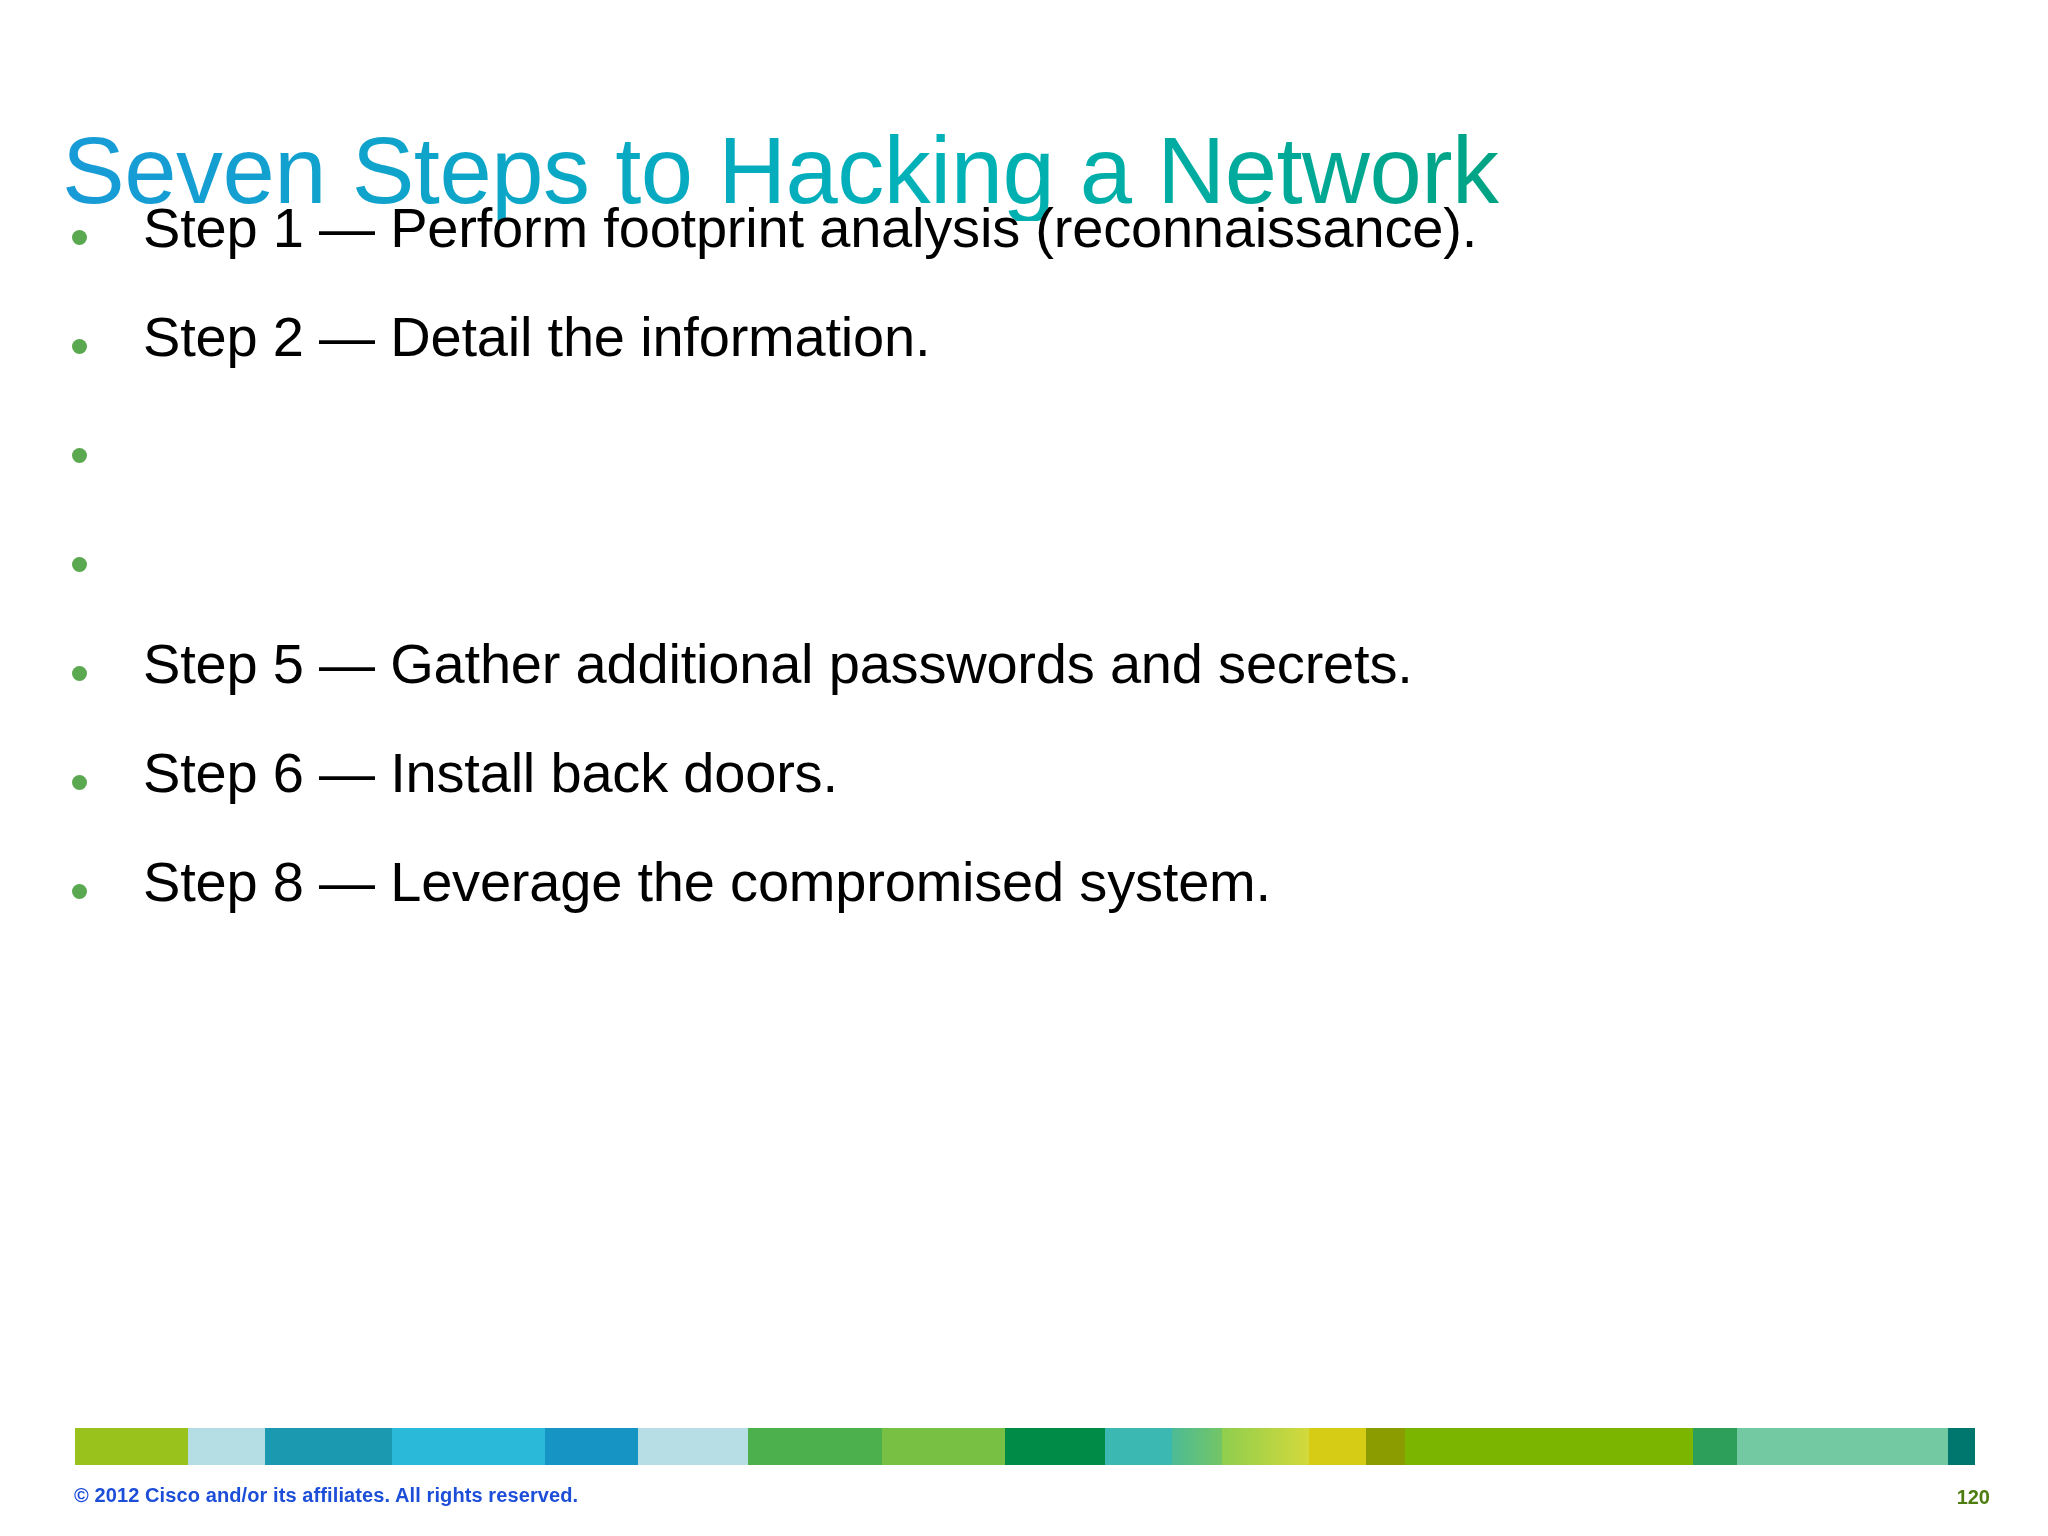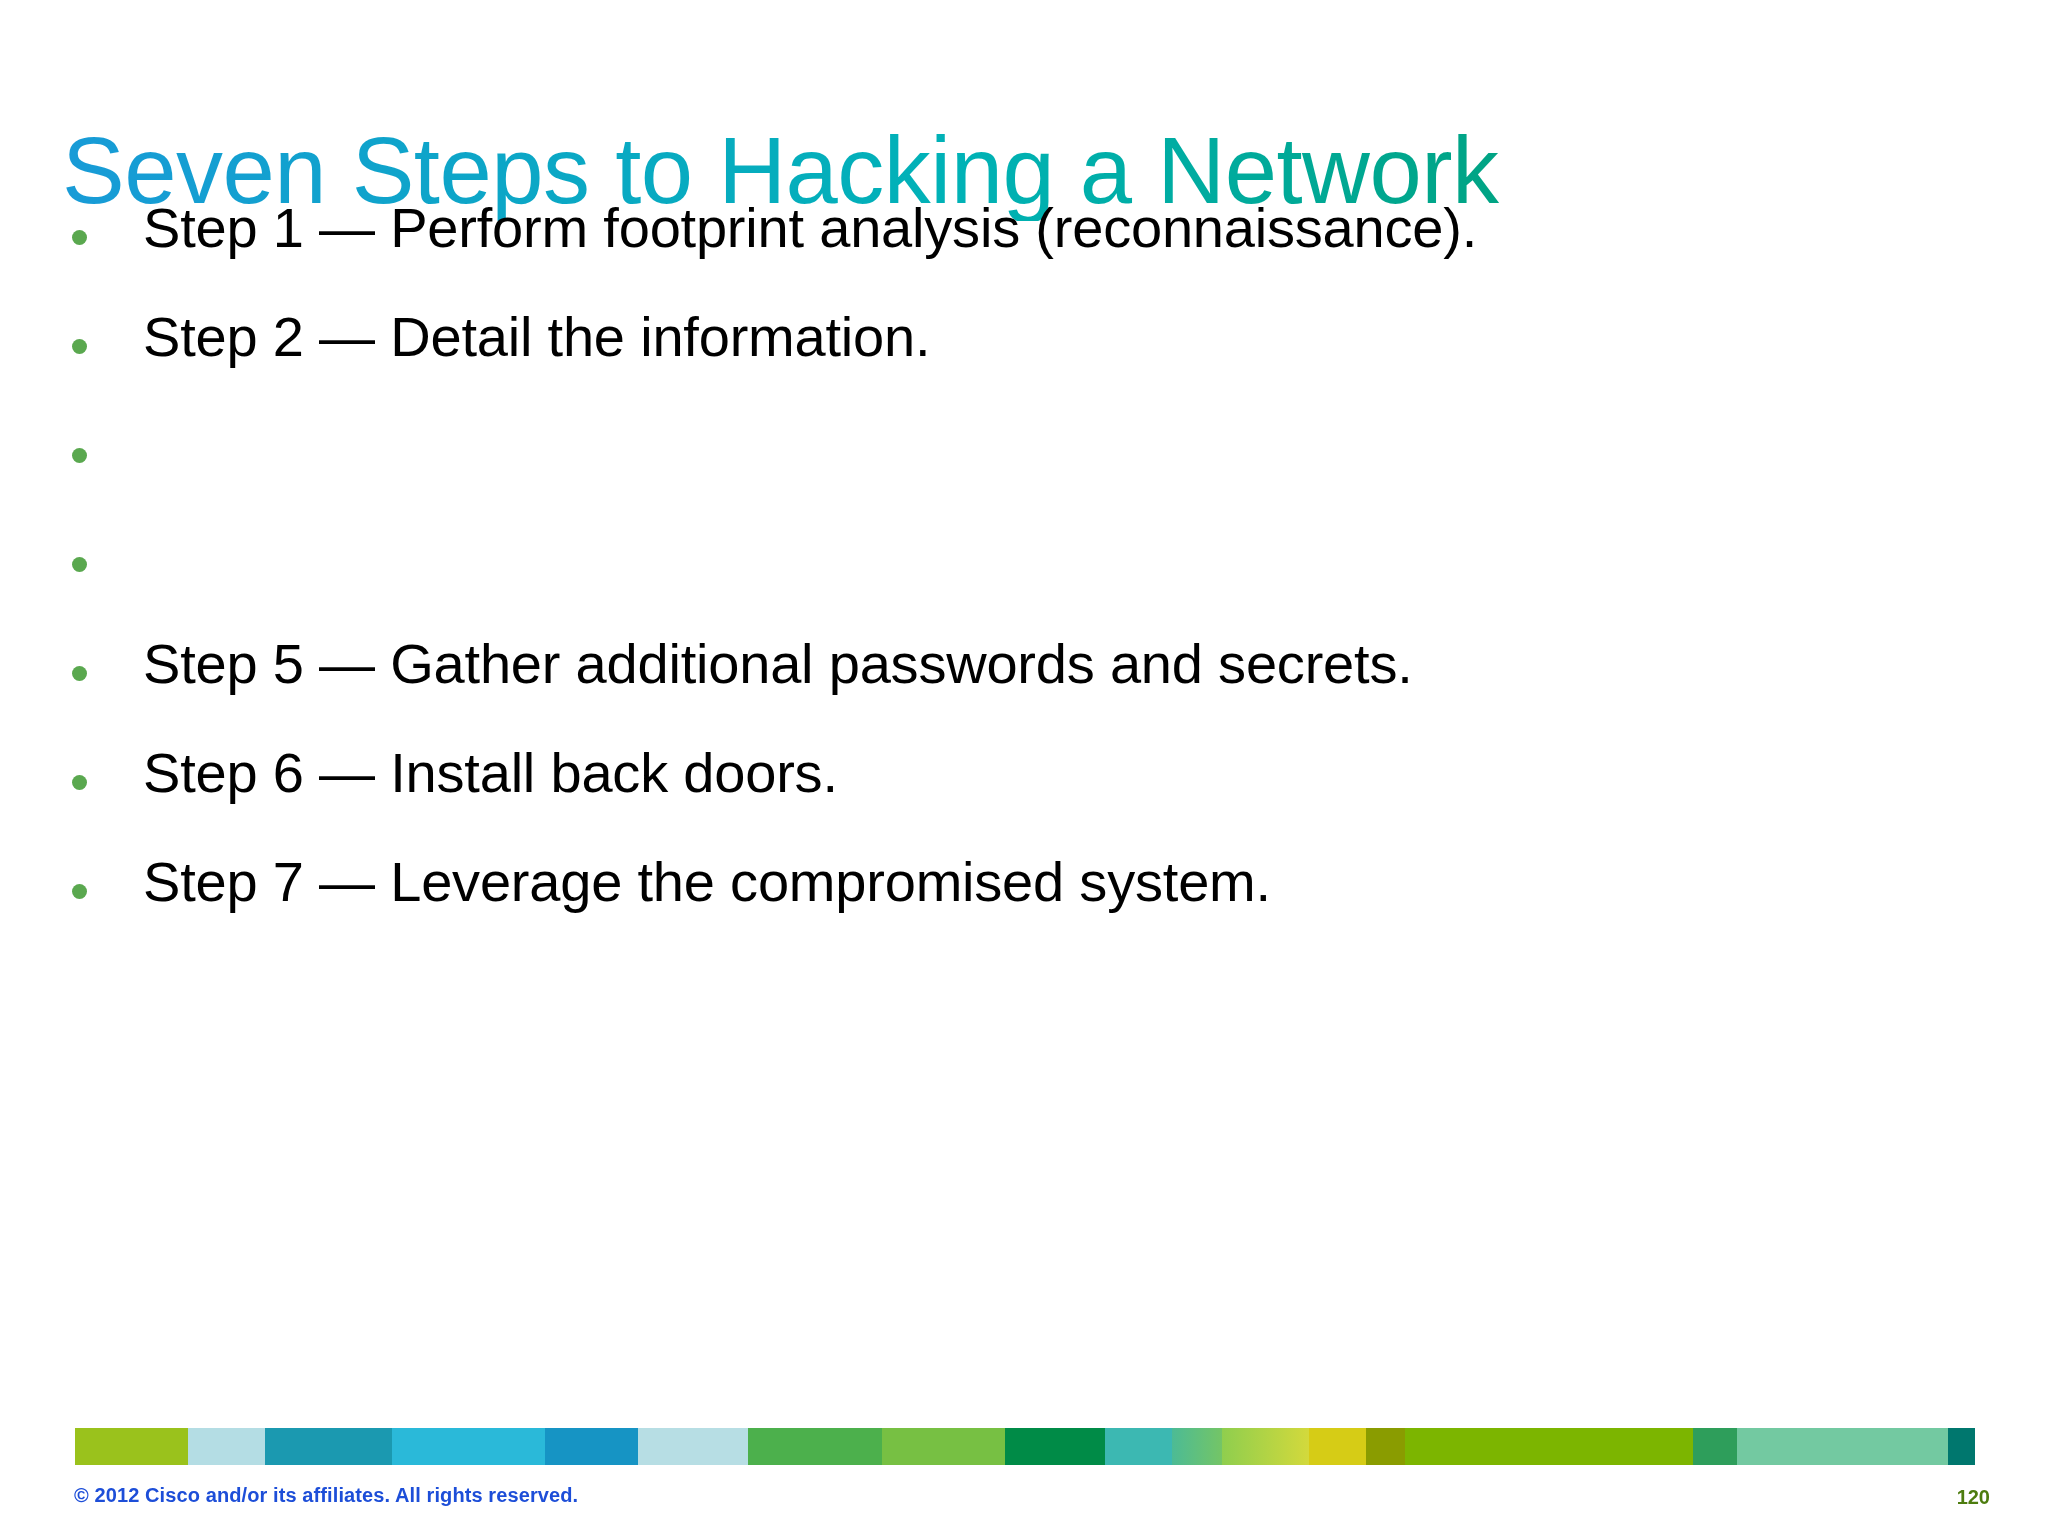--- a/index.html
+++ b/index.html
@@ -139,21 +139,21 @@
     <li class="bullet-row">
       <span class="bullet-dot" style="background: rgb(90, 168, 79);"></span>
       <span class="bullet-text">Step 5 — Gather additional passwords and secrets.</span>
     </li>
     <li class="bullet-row">
       <span class="bullet-dot" style="background: rgb(90, 168, 79);"></span>
       <span class="bullet-text">Step 6 — Install back doors.</span>
     </li>
     <li class="bullet-row">
       <span class="bullet-dot" style="background: rgb(90, 168, 79);"></span>
-      <span class="bullet-text">Step 7 — Leverage the compromised system.</span>
+      <span class="bullet-text">Step 8 — Leverage the compromised system.</span>
     </li>
   </ul>
 
   <div id="color-bar">
       <div class="bar-seg" style="width: 5.96261%; background: rgb(154, 194, 28);"></div>
       <div class="bar-seg" style="width: 4.04245%; background: rgb(180, 221, 228);"></div>
       <div class="bar-seg" style="width: 6.67004%; background: rgb(27, 153, 176);"></div>
       <div class="bar-seg" style="width: 8.08489%; background: rgb(42, 185, 217);"></div>
       <div class="bar-seg" style="width: 4.85093%; background: rgb(22, 148, 196);"></div>
       <div class="bar-seg" style="width: 5.81102%; background: rgb(183, 222, 228);"></div>

